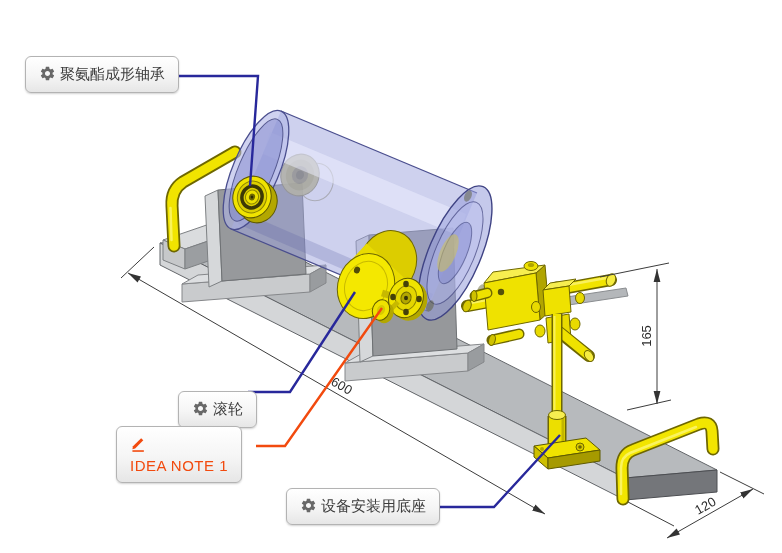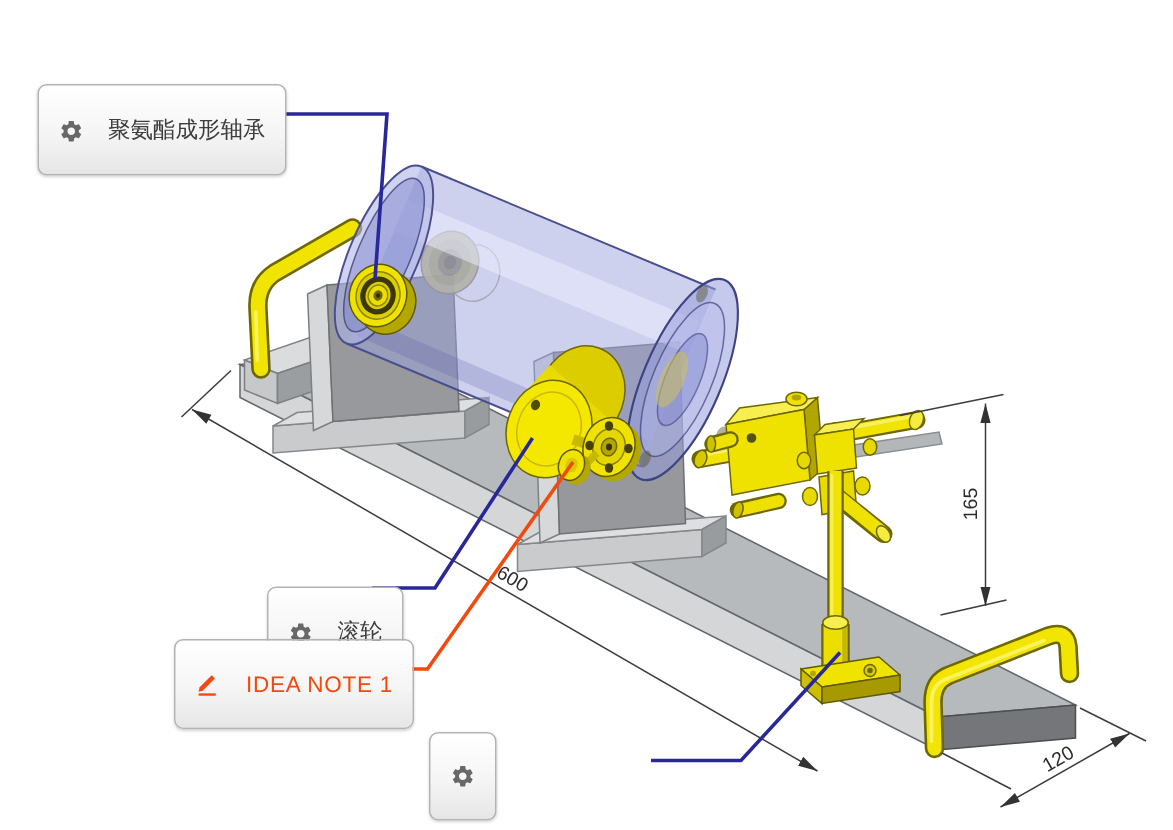--- a/index.html
+++ b/index.html
@@ -6,34 +6,34 @@
   body{
     width:782px;height:553px;position:relative;overflow:hidden;
     background:#ffffff;
     font-family:"Liberation Sans","DejaVu Sans",sans-serif;
   }
   #stage{position:absolute;left:0;top:0;width:782px;height:553px;}
   svg.scene{position:absolute;left:0;top:0;}
 
   .callout{
     position:absolute;
-    display:flex;align-items:flex-end;gap:16px;
-    padding:20px 13px;
+    display:flex;align-items:flex-start;gap:4px;
+    padding:8px 13px;
     background:linear-gradient(180deg,#ffffff 0%,#f5f5f5 55%,#e6e6e6 100%);
     border:1px solid #b3b3b3;
     border-radius:6px;
     box-shadow:0 1px 2px rgba(0,0,0,.18);
     font-size:15px;
     color:var(--label-text,#3d3d3d);
     white-space:nowrap;
     cursor:pointer;
     z-index:5;
   }
   .callout .ic{flex:0 0 auto;display:block;}
-  .callout.accent{color:var(--leader-orange,#f24a0e);letter-spacing:.5px;}
+  .callout.accent{color:var(--leader-orange,#f24a0e);letter-spacing:.5px;flex-direction:column;}
 
   .dim-text{font-size:13px;fill:var(--dim-text,#2b2b2b);}
   .leader{fill:none;stroke-width:2.4px;}
   .leader.blue{stroke:var(--leader-blue,#28289b);}
   .leader.orange{stroke:var(--leader-orange,#f24a0e);}
   .dimline{stroke:#3c3c3c;stroke-width:1px;fill:none;}
 </style>
 </head>
 <body>
 
@@ -256,14 +256,15 @@
     <path fill="#f24a0e" d="M3.5,20.5 L7.4,19.5 L19.2,7.7 L16.1,4.6 L4.3,16.4 Z"></path>
     <rect fill="#f24a0e" x="3.5" y="22" width="16.5" height="2.3"></rect>
   </svg>
   <span>IDEA NOTE 1</span>
 </div>
 
 <div class="callout" style="left:286px;top:488px;">
   <svg class="ic" width="17" height="17" viewBox="0 0 24 24">
     <path fill="#686868" d="M19.14,12.94c0.04-0.3,0.06-0.61,0.06-0.94c0-0.32-0.02-0.64-0.07-0.94l2.03-1.58c0.18-0.14,0.23-0.41,0.12-0.61l-1.92-3.32c-0.12-0.22-0.37-0.29-0.59-0.22l-2.39,0.96c-0.5-0.38-1.03-0.7-1.62-0.94L14.4,2.81c-0.04-0.24-0.24-0.41-0.48-0.41h-3.84c-0.24,0-0.43,0.17-0.47,0.41L9.25,5.35C8.66,5.59,8.12,5.92,7.63,6.29L5.24,5.33c-0.22-0.08-0.47,0-0.59,0.22L2.74,8.87C2.62,9.08,2.66,9.34,2.86,9.48l2.03,1.58C4.84,11.36,4.8,11.69,4.8,12s0.02,0.64,0.07,0.94l-2.03,1.58c-0.18,0.14-0.23,0.41-0.12,0.61l1.92,3.32c0.12,0.22,0.37,0.29,0.59,0.22l2.39-0.96c0.5,0.38,1.03,0.7,1.62,0.94l0.36,2.54c0.05,0.24,0.24,0.41,0.48,0.41h3.84c0.24,0,0.44-0.17,0.47-0.41l0.36-2.54c0.59-0.24,1.13-0.56,1.62-0.94l2.39,0.96c0.22,0.08,0.47,0,0.59-0.22l1.92-3.32c0.12-0.22,0.07-0.47-0.12-0.61L19.14,12.94z M12,15.6c-1.98,0-3.6-1.62-3.6-3.6s1.62-3.6,3.6-3.6s3.6,1.62,3.6,3.6S13.98,15.6,12,15.6z"></path>
   </svg>
+  <span>设备安装用底座</span>
 </div>
 </div>
 
 </body></html>

